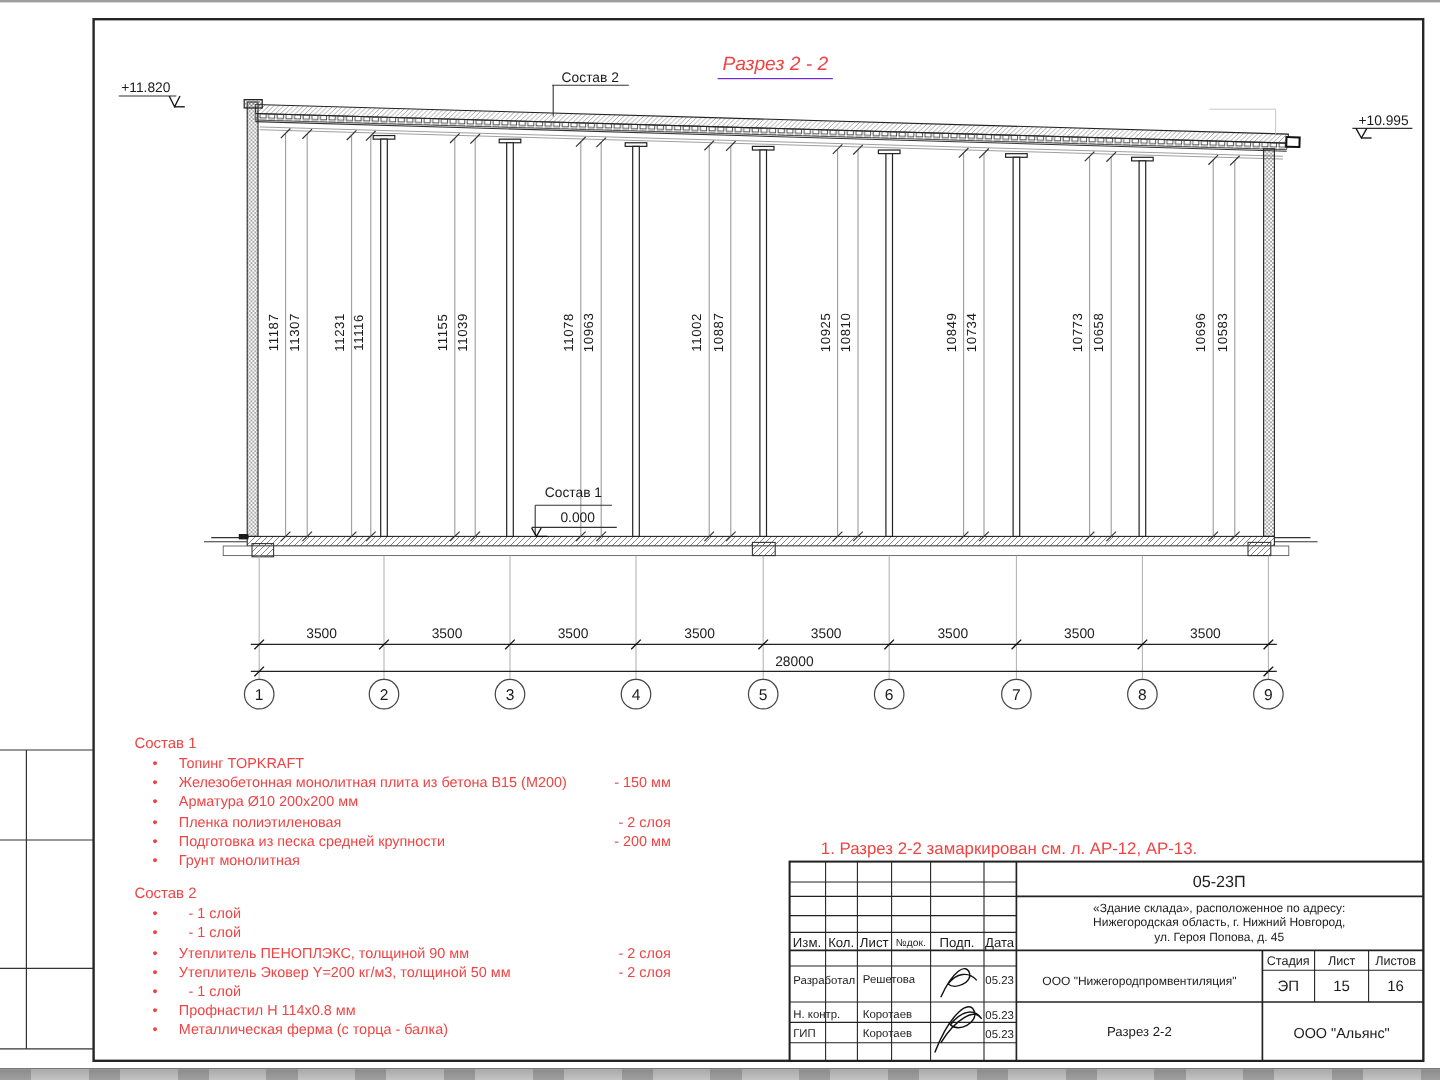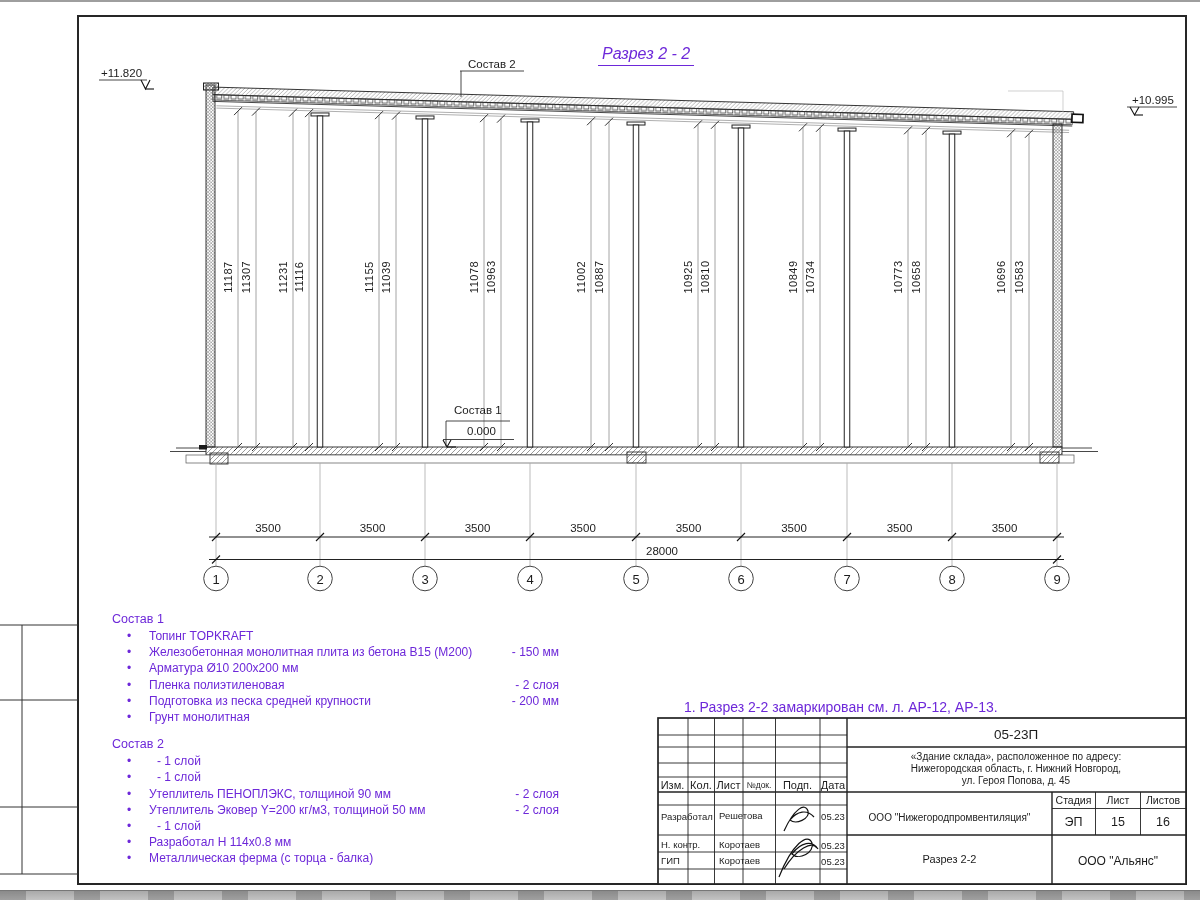--- a/index.html
+++ b/index.html
@@ -1,17 +1,17 @@
 <!DOCTYPE html>
 <html><head>
 <meta charset="utf-8">
 <style>
   html,body{margin:0;padding:0;background:#ffffff;}
   #page{position:relative;width:1200px;height:900px;background:#fff;overflow:hidden;
-        font-family:"Liberation Sans",sans-serif;color:#6d28d9;}
+        font-family:"Liberation Sans",sans-serif;color:#ef4444;}
   #sheet-svg{position:absolute;left:0;top:0;width:1200px;height:900px;
              font-family:"Liberation Sans",sans-serif;}
   .edge-top{position:absolute;left:0;top:0;width:1200px;height:2px;background:#8d8d8d;opacity:.85;}
   .edge-bottom{position:absolute;left:0;top:890px;width:1200px;height:10px;
     border-top:1px solid #777;
     background:
       repeating-linear-gradient(90deg, rgba(0,0,0,.18) 0 26px, rgba(0,0,0,0) 26px 74px),
       linear-gradient(#a9a9a9,#c6c6c6);}
   .abs{position:absolute;}
   #drawing-title{left:598px;top:45px;font-size:16px;font-style:italic;
@@ -399,21 +399,21 @@
           <span class="b">•</span>
           <span class="n">Утеплитель Эковер Y=200 кг/м3, толщиной 50 мм</span>
           <span class="v">- 2 слоя</span>
         </div>
         <div class="mat-row">
           <span class="b">•</span>
           <span class="v">- 1 слой</span>
         </div>
         <div class="mat-row">
           <span class="b">•</span>
-          <span class="n">Разработал Н 114х0.8 мм</span>
+          <span class="n">Профнастил Н 114х0.8 мм</span>
         </div>
         <div class="mat-row">
           <span class="b">•</span>
           <span class="n">Металлическая ферма (с торца - балка)</span>
         </div>
       </div>
   </div>
 </div>
 
 </body></html>

